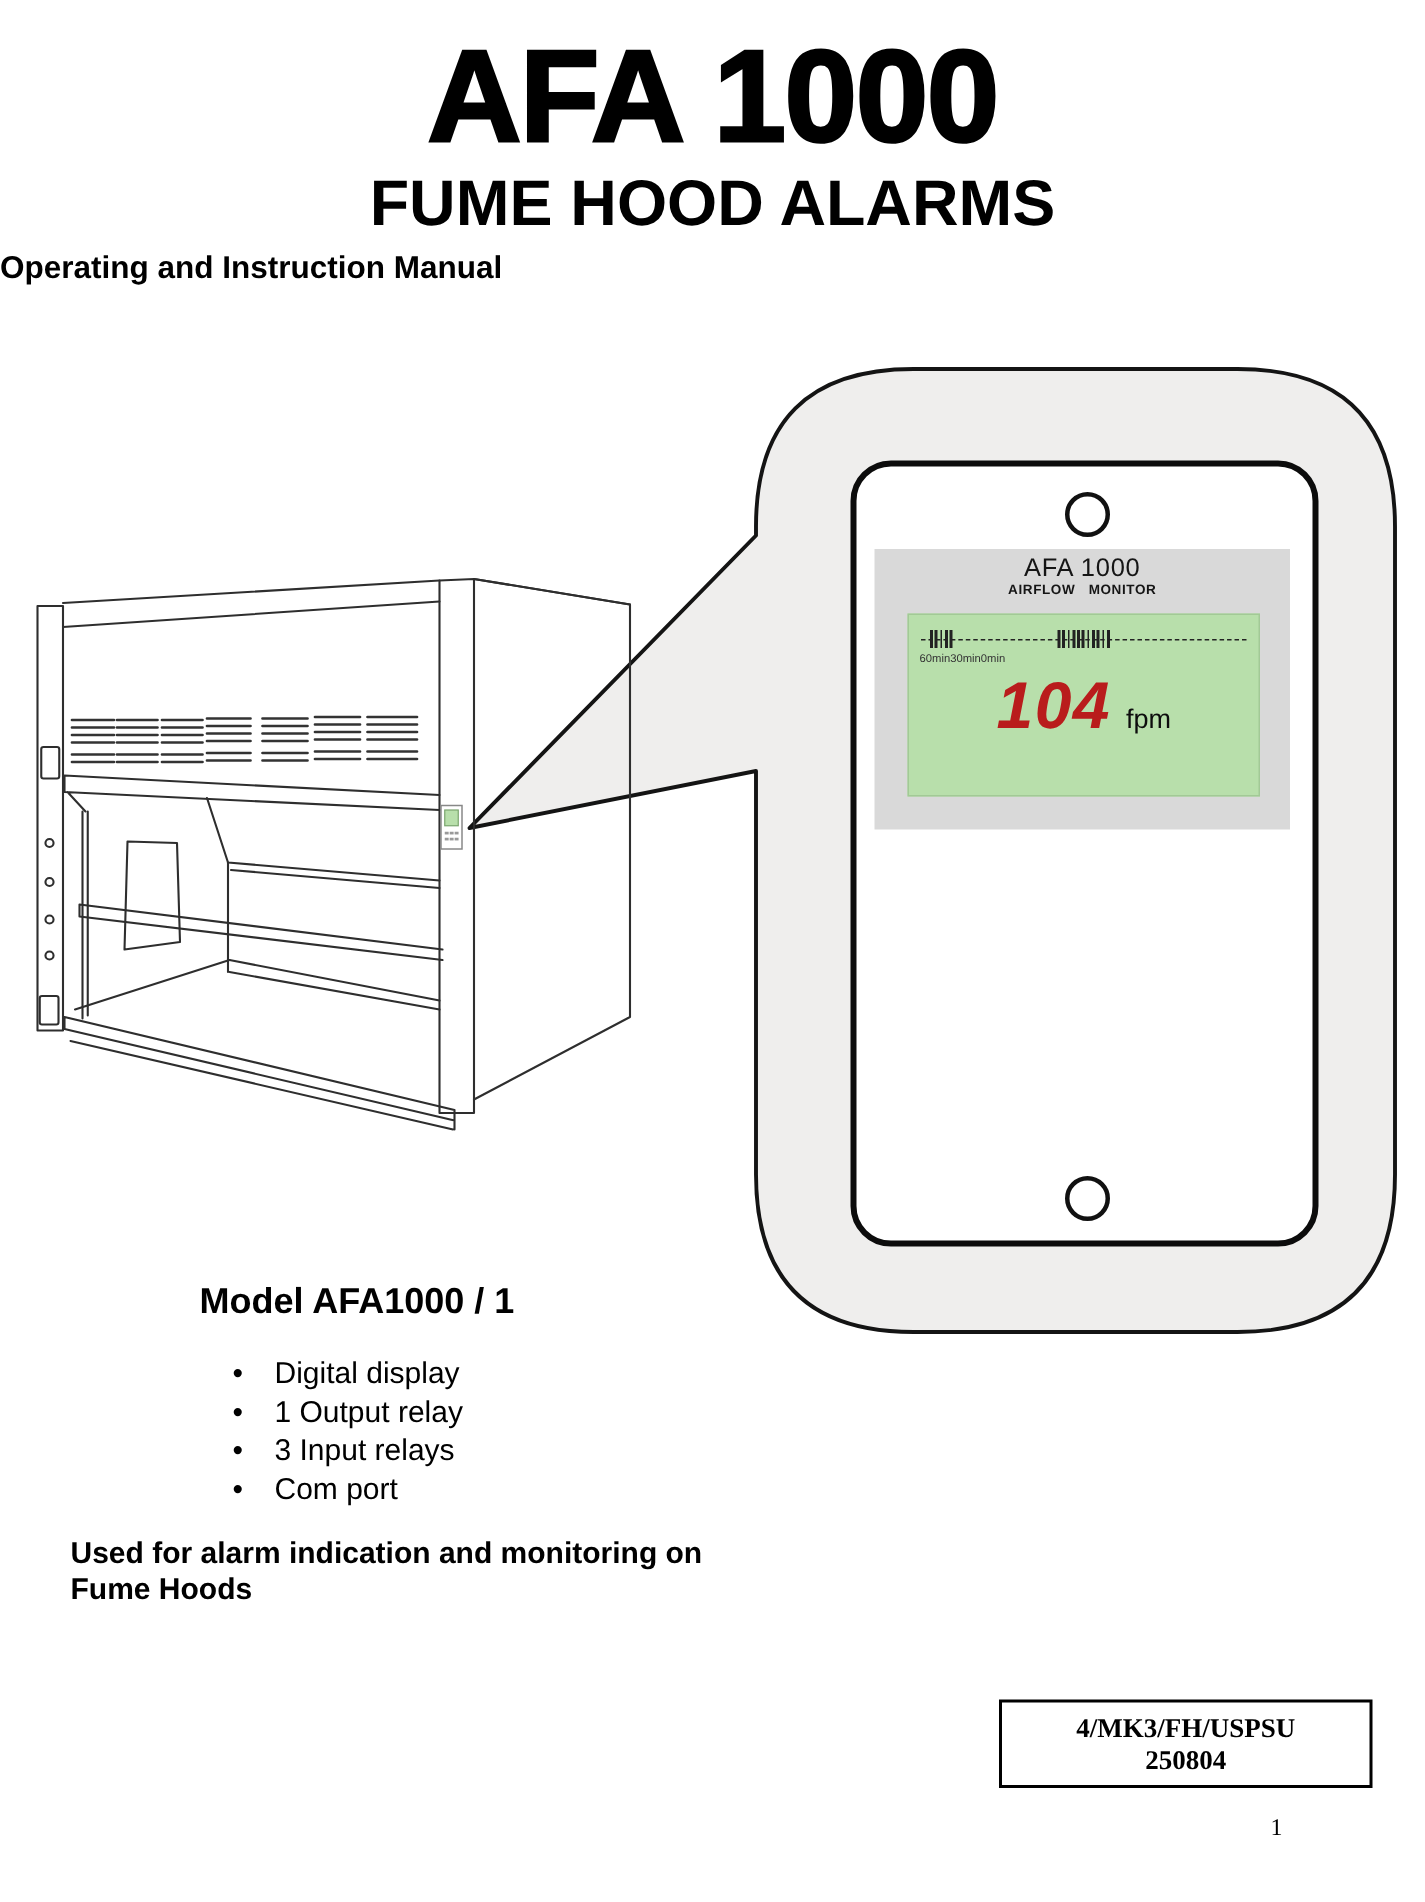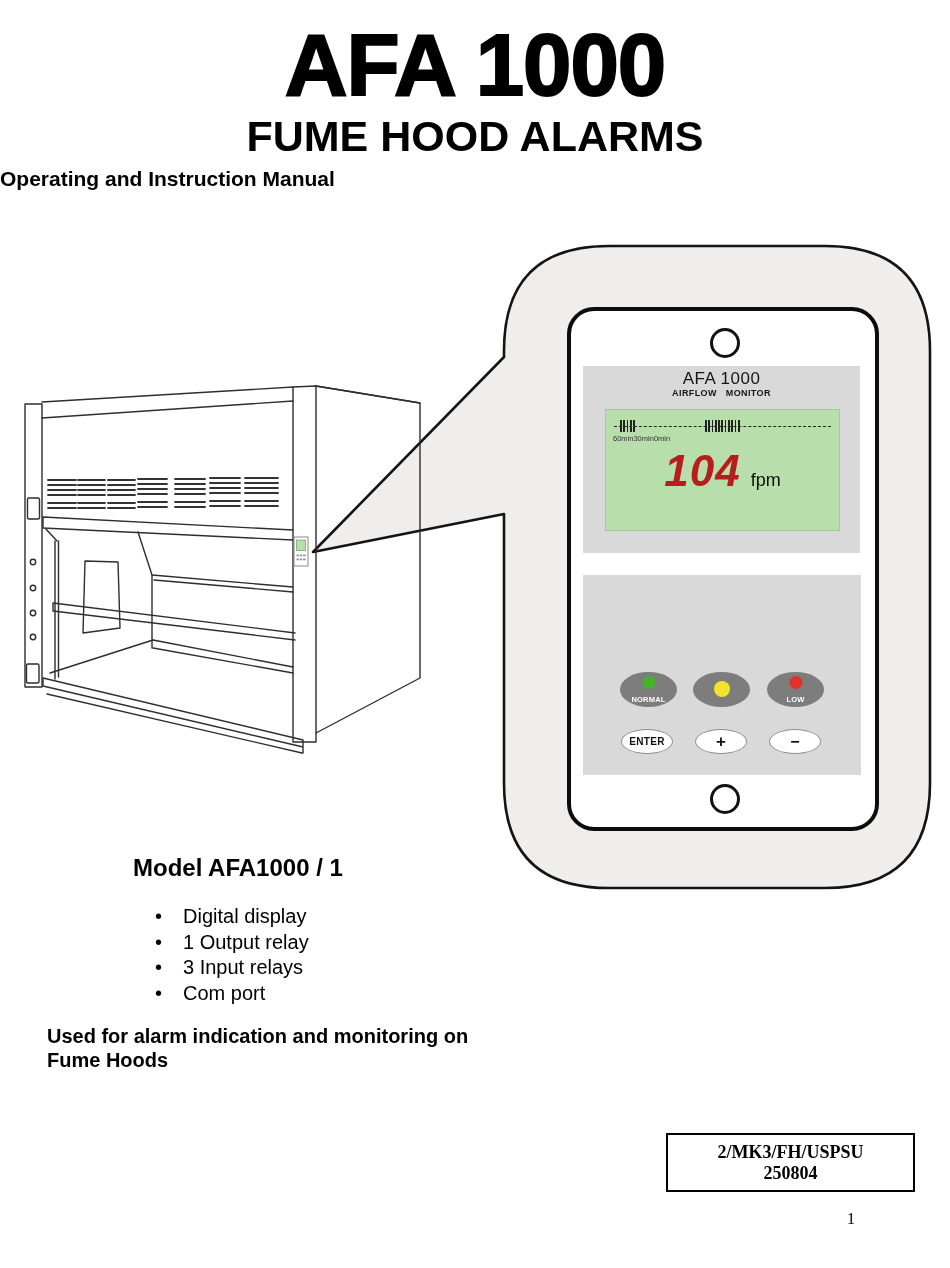--- a/index.html
+++ b/index.html
@@ -169,37 +169,20 @@
         <span>60min</span>
         <span>30min</span>
         <span>0min</span>
       </div>
       <div class="abs value-row">
         <span class="val">104</span><span class="unit">fpm</span>
       </div>
     </div>
   </div>
 
-  <div class="abs kpanel">
-    <div class="abs led-btn lb1">
-      <span class="dot dgreen"></span>
-      <span class="led-label">NORMAL</span>
-    </div>
-    <div class="abs led-btn lb2">
-      <span class="dot dyellow"></span>
-      <span class="led-label"></span>
-    </div>
-    <div class="abs led-btn lb3">
-      <span class="dot dred"></span>
-      <span class="led-label">LOW</span>
-    </div>
-    <div class="abs key k1">ENTER</div>
-    <div class="abs key k2">+</div>
-    <div class="abs key k3">−</div>
-  </div>
 
   <div class="abs screw bottom"></div>
 </div>
 
 <div class="abs model-heading">Model AFA1000 / 1</div>
 
 <div class="abs features">
   <div class="feature">
     <span class="bullet">•</span>
     <span>Digital display</span>
@@ -217,16 +200,16 @@
     <span>Com port</span>
   </div>
 </div>
 
 <div class="abs usage">
   <div>Used for alarm indication and monitoring on</div>
   <div>Fume Hoods</div>
 </div>
 
 <div class="abs doc-box">
-  <div>2/MK3/FH/USPSU</div>
+  <div>4/MK3/FH/USPSU</div>
   <div>250804</div>
 </div>
 <div class="abs page-num">1</div>
 
 </body></html>

